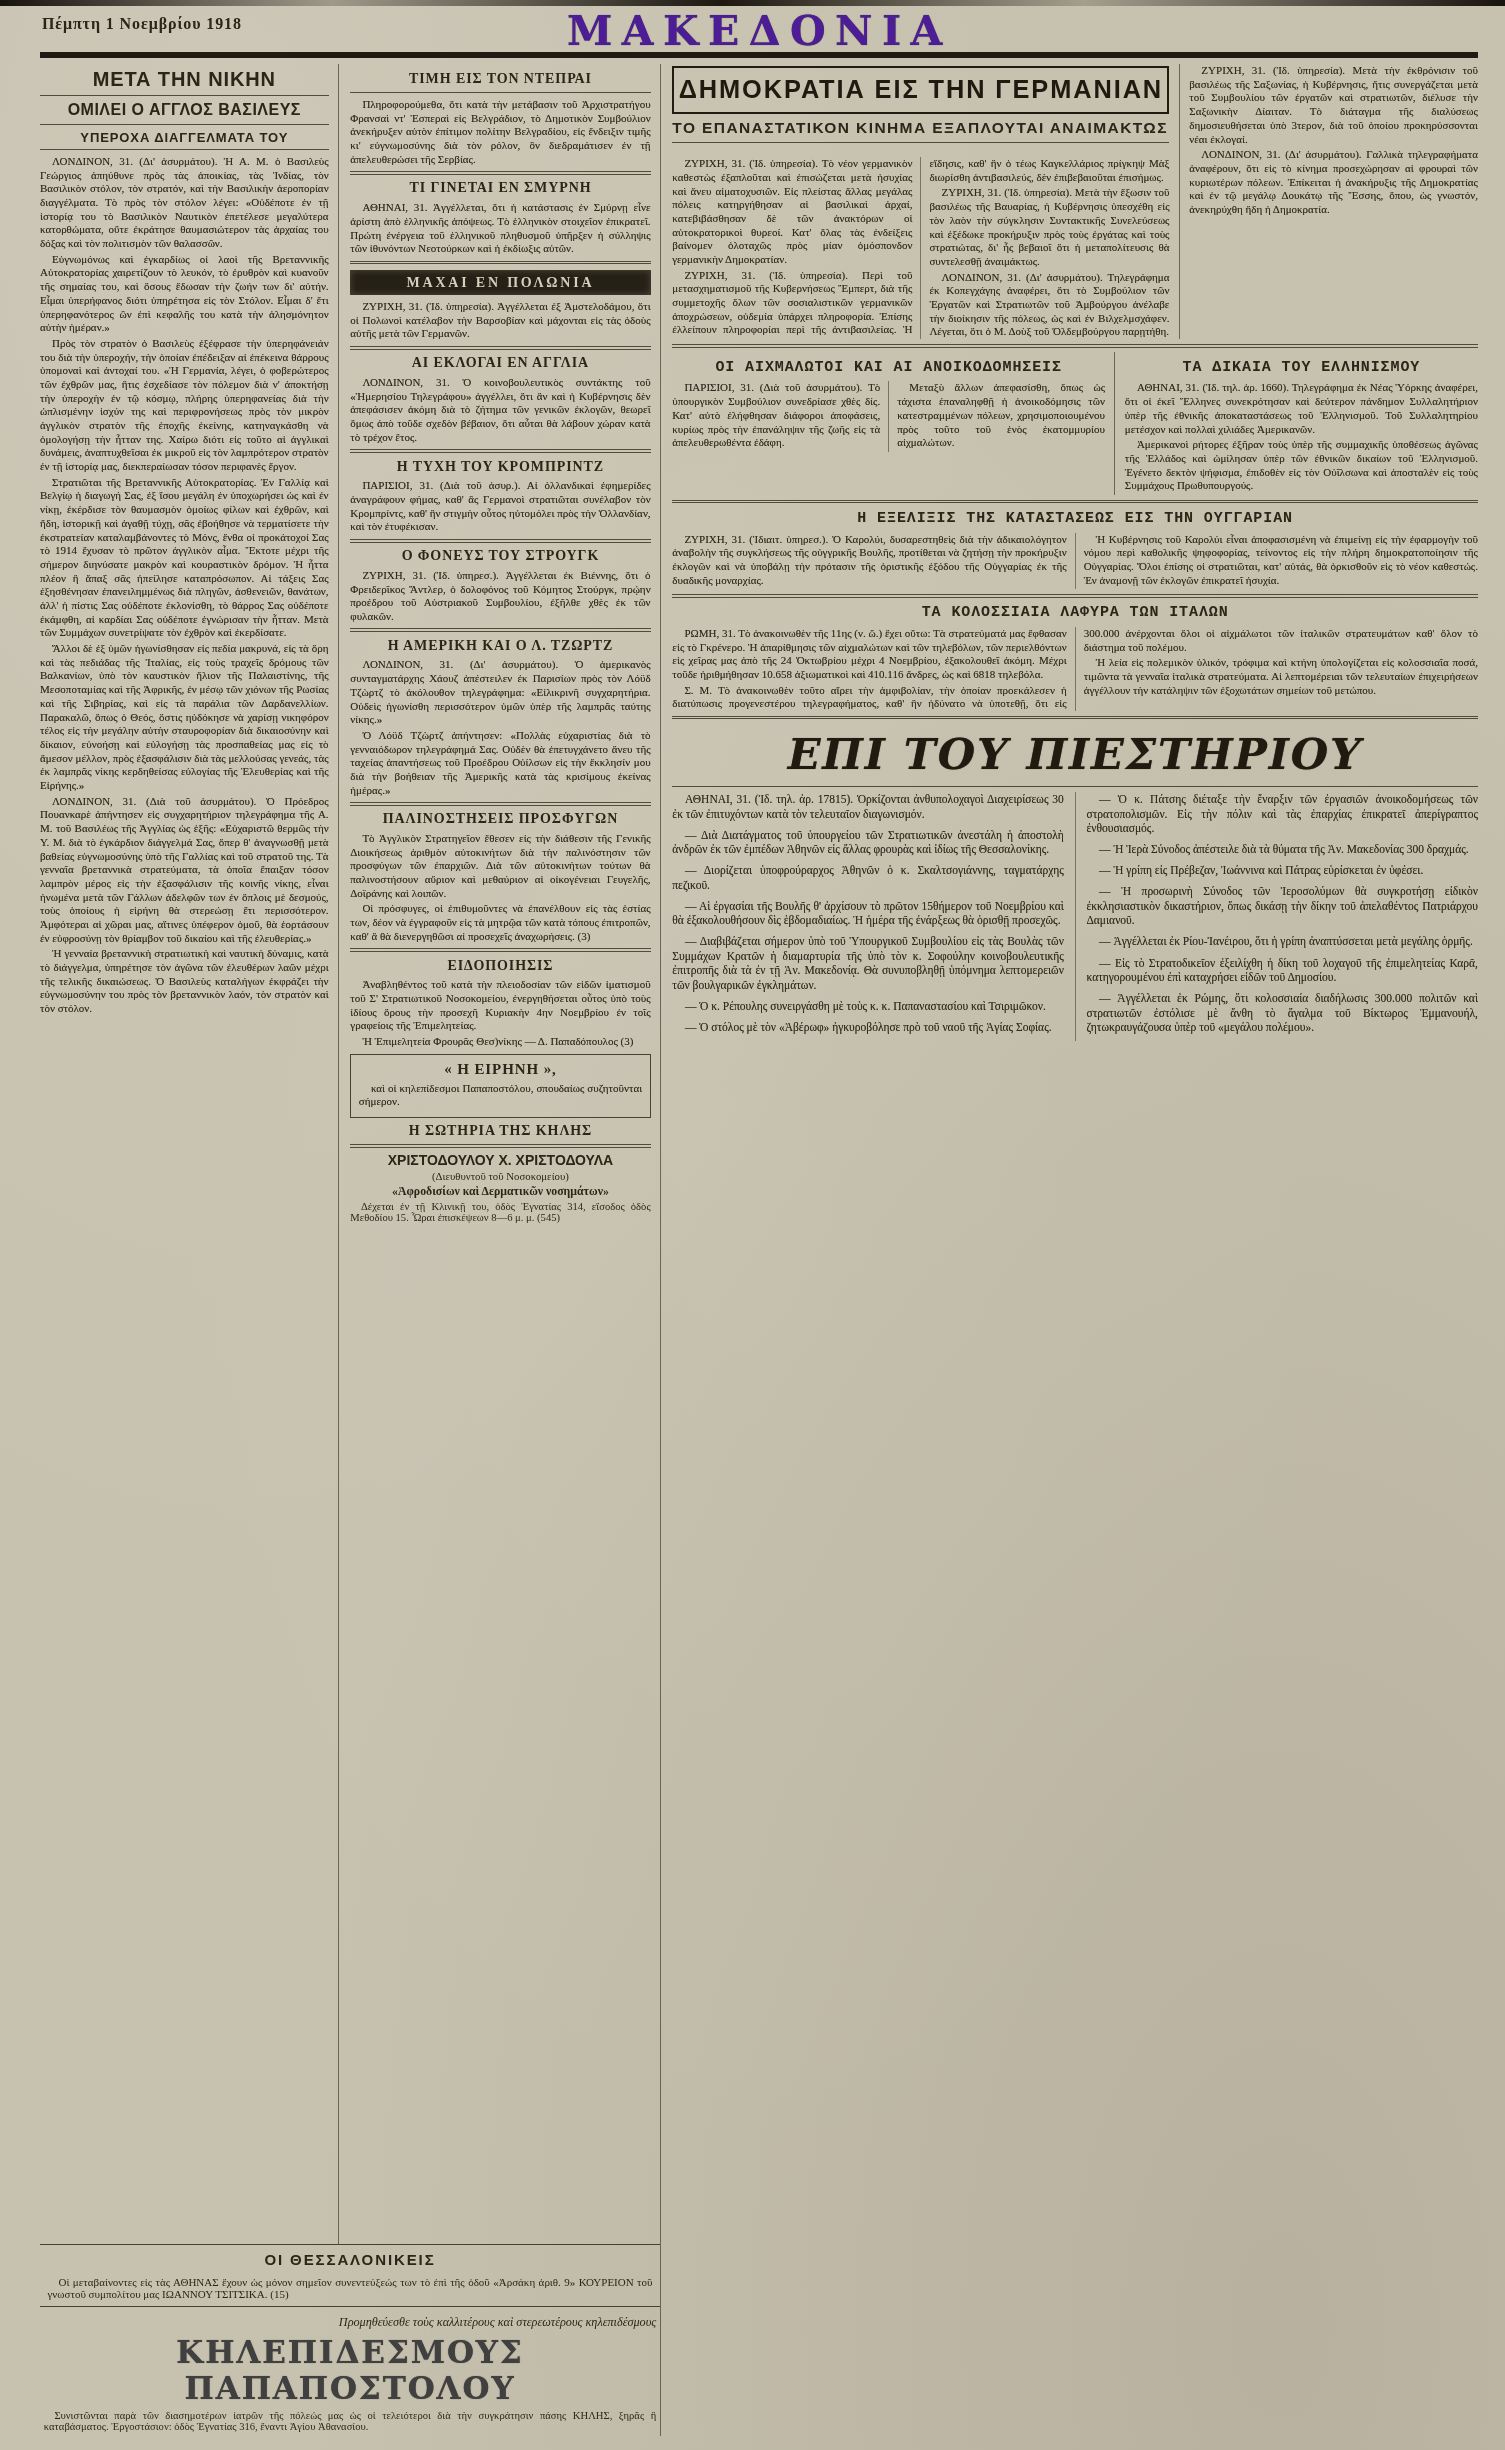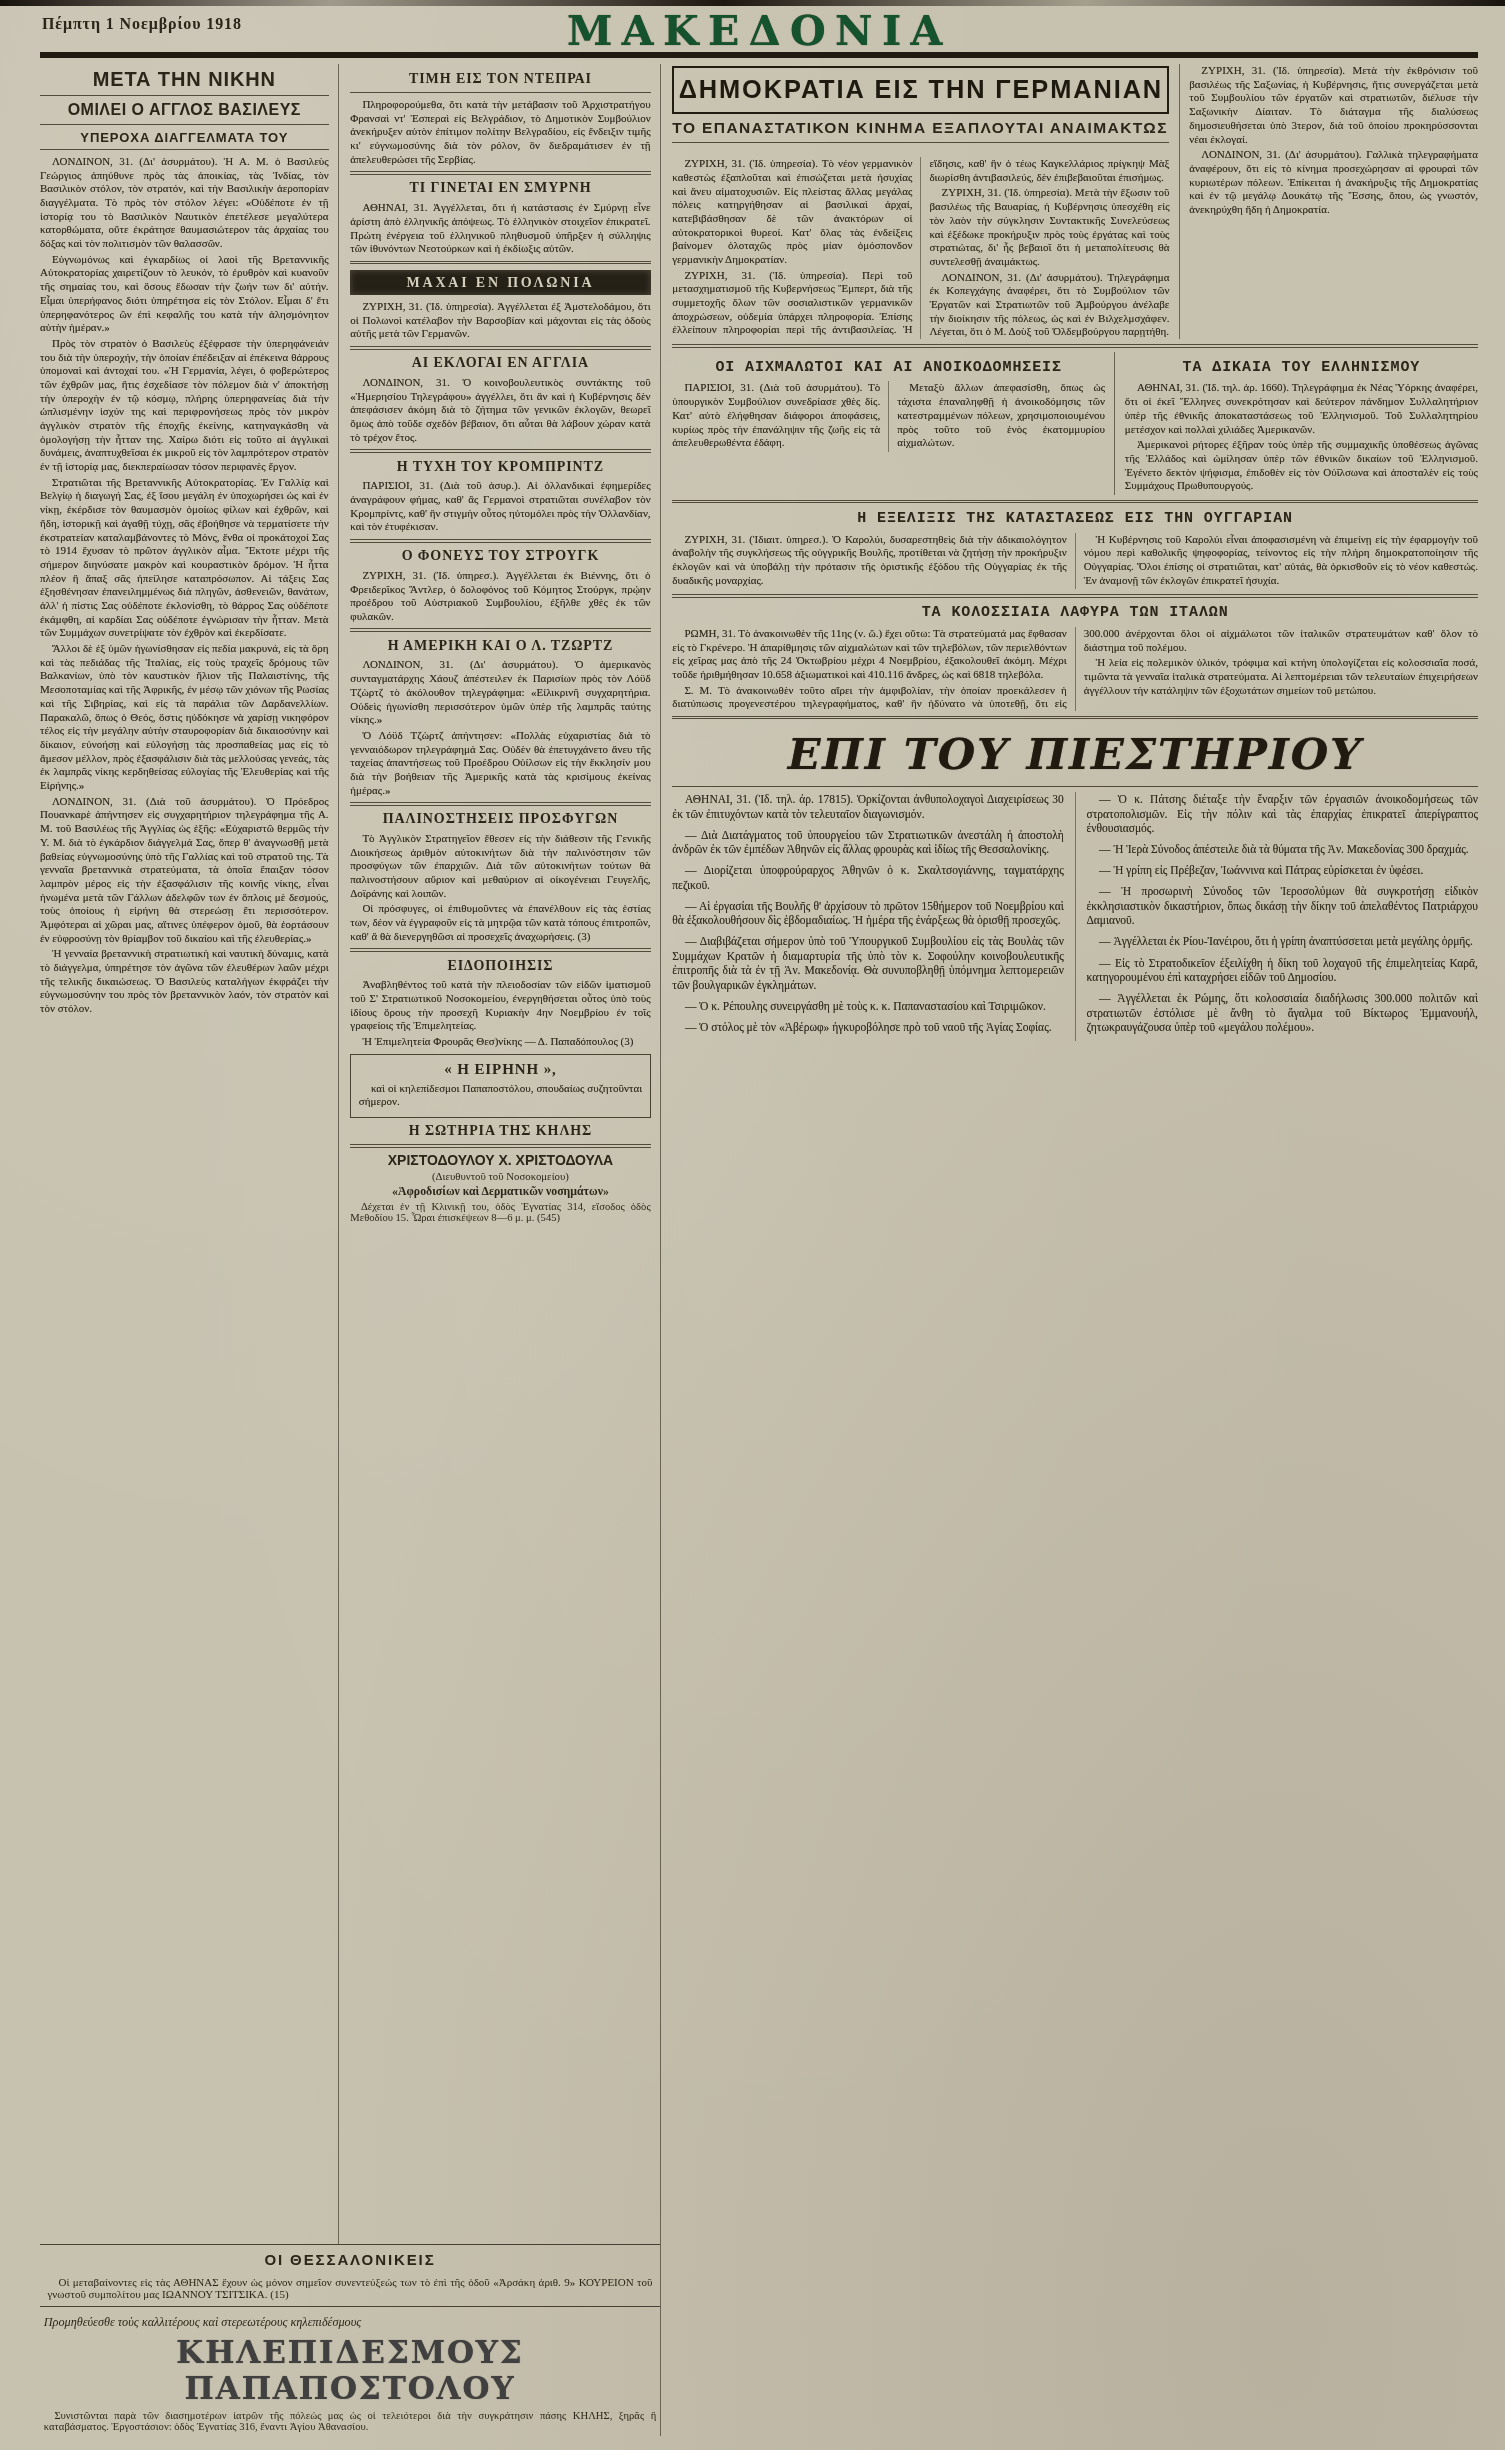--- a/index.html
+++ b/index.html
@@ -18,21 +18,21 @@
   body::before{
     content:""; position:absolute; top:0; left:0; right:0; height:5.6px;
     background:linear-gradient(90deg,#17130d 0%,rgba(25,20,12,.25) 22%,#1d1810 48%,rgba(25,20,12,.2) 72%,#17130d 100%);
     z-index:5;
   }
   .page { position:relative; width:1506px; height:2450px; padding:9.4px 28px 11.3px 40px; overflow:hidden; }
 
   
   .masthead { position:relative; height:49px; border-bottom:6.6px solid #201b12; }
   .issue-date { position:absolute; left:1.9px; top:5.6px; font-weight:bold; font-size:16px; letter-spacing:0.9px; }
-  .paper-title { position:absolute; left:527px; bottom:0px; font-family:"DejaVu Serif",serif; font-weight:bold; font-size:41px; line-height:41px; letter-spacing:9.4px; color:#14532d; text-shadow:0 0 0.9px rgba(30,24,14,.8); }
+  .paper-title { position:absolute; left:527px; bottom:0px; font-family:"DejaVu Serif",serif; font-weight:bold; font-size:41px; line-height:41px; letter-spacing:9.4px; color:#4c1d95; text-shadow:0 0 0.9px rgba(30,24,14,.8); }
 
   
   .main { display:flex; margin-top:5.6px; height:2372px; }
   .leftmid { width:621px; display:flex; flex-direction:column; border-right:0.9px solid rgba(45,38,25,.6); }
   .lm-cols { display:flex; flex:1 1 auto; overflow:hidden; }
   .col-left { width:299px; padding:1.9px 9.4px 3.8px 0; border-right:0.9px solid rgba(45,38,25,.6); }
   .col-mid { flex:1; padding:1.9px 9.4px 3.8px 11.3px; }
   .col-right { flex:1; padding:0 0 0 11.3px; overflow:hidden; }
 
   
@@ -70,21 +70,21 @@
 
   .press-title { text-align:center; font-family:"DejaVu Serif",serif; font-weight:bold; font-style:italic; font-size:43px; letter-spacing:1.9px; margin:9.4px 0 7.5px; color:#201a10; text-shadow:0 0 0.9px rgba(32,26,16,.7); }
   .press-body { columns:2; column-gap:22.6px; column-rule:0.9px solid rgba(45,38,25,.5); }
   .press-body p { font-size:11.5px; line-height:14.5px; margin-bottom:6.6px; }
 
   
   .thess { margin-top:auto; border-top:0.9px solid rgba(40,33,20,.8); border-bottom:0.9px solid rgba(40,33,20,.8); padding:5.6px 7.5px 6.6px; }
   .thess-title { text-align:center; font-family:"Liberation Sans",sans-serif; font-weight:bold; font-size:15px; letter-spacing:1.9px; margin-bottom:8px; }
   .thess-body { font-size:11px; text-align:justify; text-indent:1em; }
   .truss-ad { padding:7.5px 3.8px 3.8px; }
-  .ad-lead { text-align:left; font-size:12.2px; font-style:italic; margin-bottom:3.8px; }
+  .ad-lead { text-align:right; font-size:12.2px; font-style:italic; margin-bottom:3.8px; }
   .ad-title { text-align:center; font-family:"DejaVu Serif",serif; font-weight:bold; font-size:31px; letter-spacing:1.9px; color:#404040; text-shadow:0 0 0.9px rgba(32,26,16,.7); margin-bottom:4.7px; }
   .ad-sub { font-size:10.6px; text-align:justify; text-indent:1em; }
 </style>
 </head>
 <body>
 
 <div class="page">
 
   <header class="masthead">
     <div class="issue-date">Πέμπτη 1 Νοεμβρίου 1918</div>

